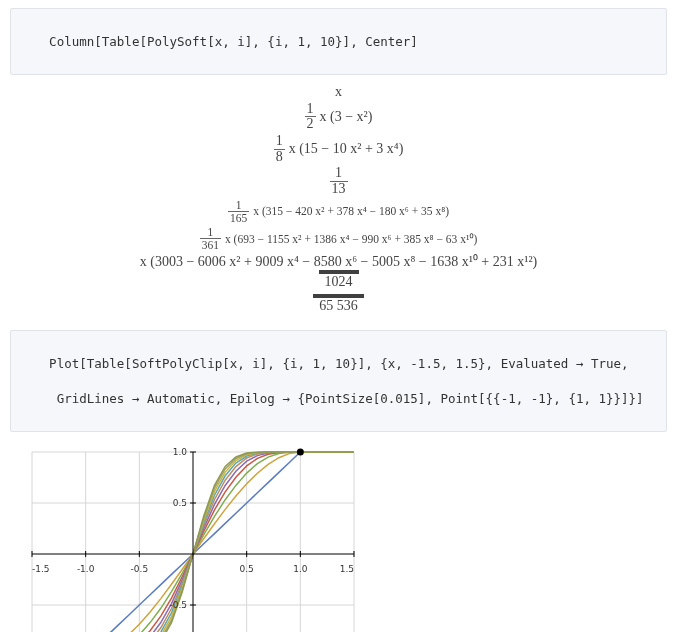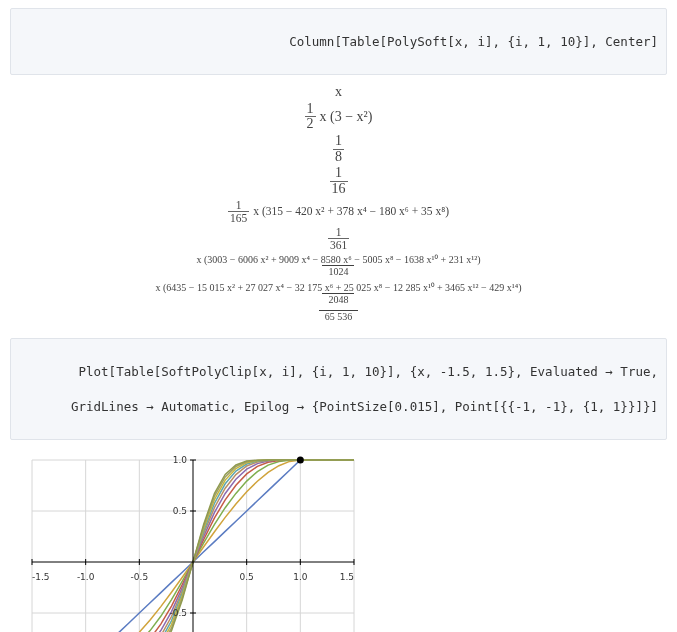--- a/index.html
+++ b/index.html
@@ -19,41 +19,40 @@
     background: #f5f7fa;
     border: 1px solid #e0e4ea;
     border-radius: 2px;
     padding: 6px 8px;
     margin-bottom: 8px;
     font-family: Consolas, "DejaVu Sans Mono", monospace;
     font-size: 12.5px;
     color: #333;
     line-height: 1.4;
     white-space: pre-wrap;
-    text-align: right;
   }
 
   
   .math-column {
     width: 100%;
     text-align: center;
     margin: 4px 0 14px 0;
     font-family: Georgia, "Times New Roman", serif;
     color: #444;
   }
   .math-row {
     display: flex;
     justify-content: center;
     align-items: center;
     gap: 4px;
     padding: 1px 0;
   }
   .math-row.big  { font-size: 14px; }
   .math-row.med  { font-size: 11.5px; }
-  .math-row.sml  { font-size: 10px; }
+  .math-row.sml  { font-size: 14px; }
 
   .frac {
     display: inline-flex;
     flex-direction: column;
     align-items: center;
     vertical-align: middle;
     line-height: 1.05;
   }
   .frac .num, .frac .den {
     padding: 0 2px;
@@ -65,21 +64,21 @@
 
   .bigfrac {
     display: inline-flex;
     flex-direction: column;
     align-items: center;
     line-height: 1.15;
     margin: 1px 0;
   }
   .bigfrac .top { padding: 0 2px; white-space: nowrap; }
   .bigfrac .bot {
-    border-top: 1px solid #404040;
+    border-top: 4px solid #404040;
     padding: 0 6px;
   }
 
   
   .plot-wrap {
     margin-top: 4px;
     margin-left: -6px;
   }
   svg { display: block; }
   .axis line, .axis path { stroke: #000; stroke-width: 1; }
@@ -112,57 +111,53 @@
         <span class="den">2</span>
       </span>
       <span class="expr">x (3 − x²)</span>
     </div>
 
     <div class="math-row big">
       <span class="frac">
         <span class="num">1</span>
         <span class="den">8</span>
       </span>
-    </div>
-
-    <div class="math-row big">
-      <span class="frac">
-        <span class="num">1</span>
-        <span class="den">16</span>
+      <span class="expr">x (15 − 10 x² + 3 x⁴)</span>
+    </div>
+
+    <div class="math-row big">
+      <span class="frac">
+        <span class="num">1</span>
+        <span class="den">13</span>
       </span>
     </div>
 
     <div class="math-row med">
       <span class="frac">
         <span class="num">1</span>
         <span class="den">165</span>
       </span>
       <span class="expr">x (315 − 420 x² + 378 x⁴ − 180 x⁶ + 35 x⁸)</span>
     </div>
 
     <div class="math-row med">
       <span class="frac">
         <span class="num">1</span>
         <span class="den">361</span>
       </span>
+      <span class="expr">x (693 − 1155 x² + 1386 x⁴ − 990 x⁶ + 385 x⁸ − 63 x¹⁰)</span>
     </div>
 
     <div class="math-row sml">
       <span class="bigfrac">
         <span class="top expr">x (3003 − 6006 x² + 9009 x⁴ − 8580 x⁶ − 5005 x⁸ − 1638 x¹⁰ + 231 x¹²)</span>
         <span class="bot">1024</span>
       </span>
     </div>
 
-    <div class="math-row sml">
-      <span class="bigfrac">
-        <span class="top expr">x (6435 − 15 015 x² + 27 027 x⁴ − 32 175 x⁶ + 25 025 x⁸ − 12 285 x¹⁰ + 3465 x¹² − 429 x¹⁴)</span>
-        <span class="bot">2048</span>
-      </span>
-    </div>
 
 
     <div class="math-row sml">
       <span class="bigfrac">
         <span class="bot">65 536</span>
       </span>
     </div>
 
   </div>
 

